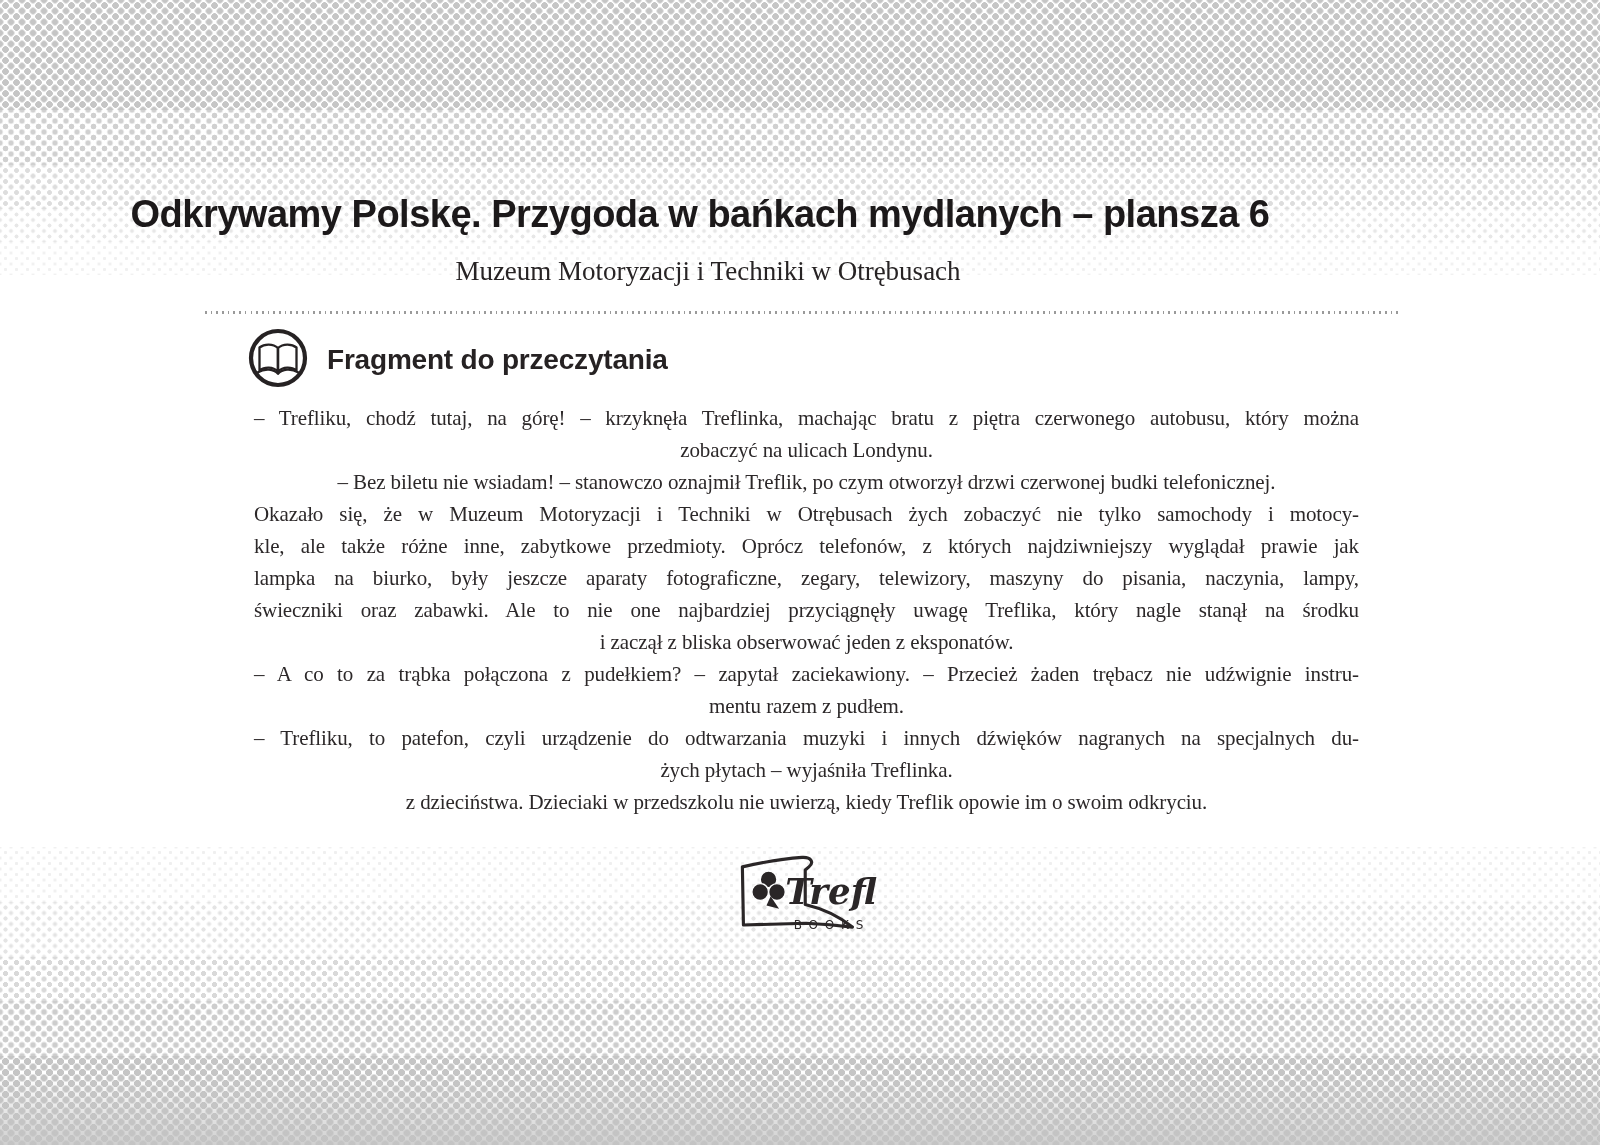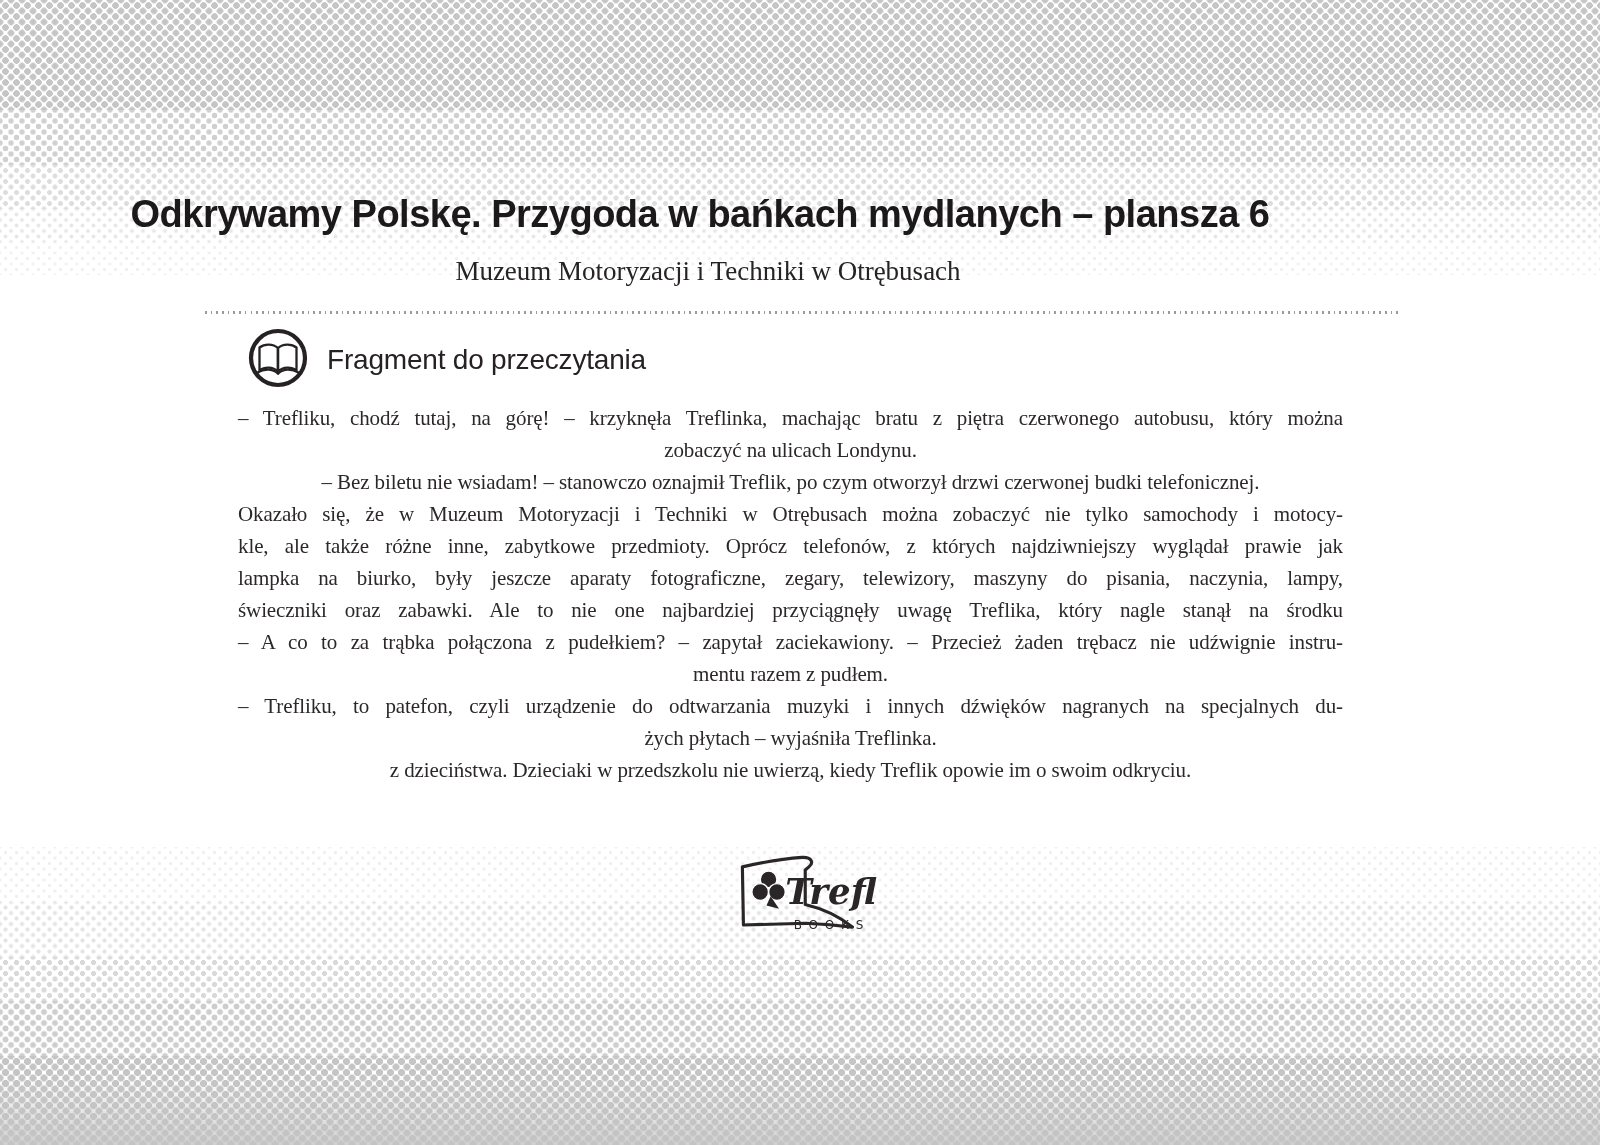--- a/index.html
+++ b/index.html
@@ -47,25 +47,25 @@
   }
   .divider{
     position:absolute;top:311px;left:205px;width:1193px;height:3px;
     background:repeating-linear-gradient(90deg, var(--divider) 0 1.6px, rgba(0,0,0,0) 1.6px 5.7px);
   }
   
   .section-head{
     position:absolute;top:327px;left:247px;display:flex;align-items:center;gap:18px;
   }
   .section-head h2{
-    margin:0;font-size:28px;font-weight:400;letter-spacing:-.2px;color:#262223;
+    margin:0;font-size:28px;font-weight:700;letter-spacing:-.2px;color:#262223;
   }
   
   .body-text{
-    position:absolute;top:402px;left:238px;width:1105px;
+    position:absolute;top:402px;left:254px;width:1105px;
     font-family:"Liberation Serif", serif;font-size:21px;letter-spacing:-.1px;
     color:var(--body_text);
   }
   .bline{height:32px;line-height:32px;text-align:center;}
   .bline.justify{text-align:justify;text-align-last:justify;}
   
   .logo{
     position:absolute;top:848px;left:50%;transform:translateX(-50%);
     width:160px;height:110px;
   }
@@ -101,24 +101,25 @@
       </g>
     </svg>
   </span>
   <h2>Fragment do przeczytania</h2>
 </div>
 
 <div class="body-text">
     <div class="bline justify">– Trefliku, chodź tutaj, na górę! – krzyknęła Treflinka, machając bratu z piętra czerwonego autobusu, który można</div>
     <div class="bline">zobaczyć na ulicach Londynu.</div>
     <div class="bline">– Bez biletu nie wsiadam! – stanowczo oznajmił Treflik, po czym otworzył drzwi czerwonej budki telefonicznej.</div>
-    <div class="bline justify">Okazało się, że w Muzeum Motoryzacji i Techniki w Otrębusach można zobaczyć nie tylko samochody i motocy-</div>
+    <div class="bline justify">Okazało się, że w Muzeum Motoryzacji i Techniki w Otrębusach żych zobaczyć nie tylko samochody i motocy-</div>
     <div class="bline justify">kle, ale także różne inne, zabytkowe przedmioty. Oprócz telefonów, z których najdziwniejszy wyglądał prawie jak</div>
     <div class="bline justify">lampka na biurko, były jeszcze aparaty fotograficzne, zegary, telewizory, maszyny do pisania, naczynia, lampy,</div>
     <div class="bline justify">świeczniki oraz zabawki. Ale to nie one najbardziej przyciągnęły uwagę Treflika, który nagle stanął na środku</div>
+    <div class="bline">i zaczął z bliska obserwować jeden z eksponatów.</div>
     <div class="bline justify">– A co to za trąbka połączona z pudełkiem? – zapytał zaciekawiony. – Przecież żaden trębacz nie udźwignie instru-</div>
     <div class="bline">mentu razem z pudłem.</div>
     <div class="bline justify">– Trefliku, to patefon, czyli urządzenie do odtwarzania muzyki i innych dźwięków nagranych na specjalnych du-</div>
     <div class="bline">żych płytach – wyjaśniła Treflinka.</div>
     <div class="bline">z dzieciństwa. Dzieciaki w przedszkolu nie uwierzą, kiedy Treflik opowie im o swoim odkryciu.</div>
   </div>
 
 <div class="logo">
   <svg width="160" height="110" viewBox="0 0 150 105" aria-hidden="true">
     <path d="M 20,18 C 42,13 62,10 77,9 C 86,8.5 88.5,14 83.5,18 L 80,21 L 80,54

